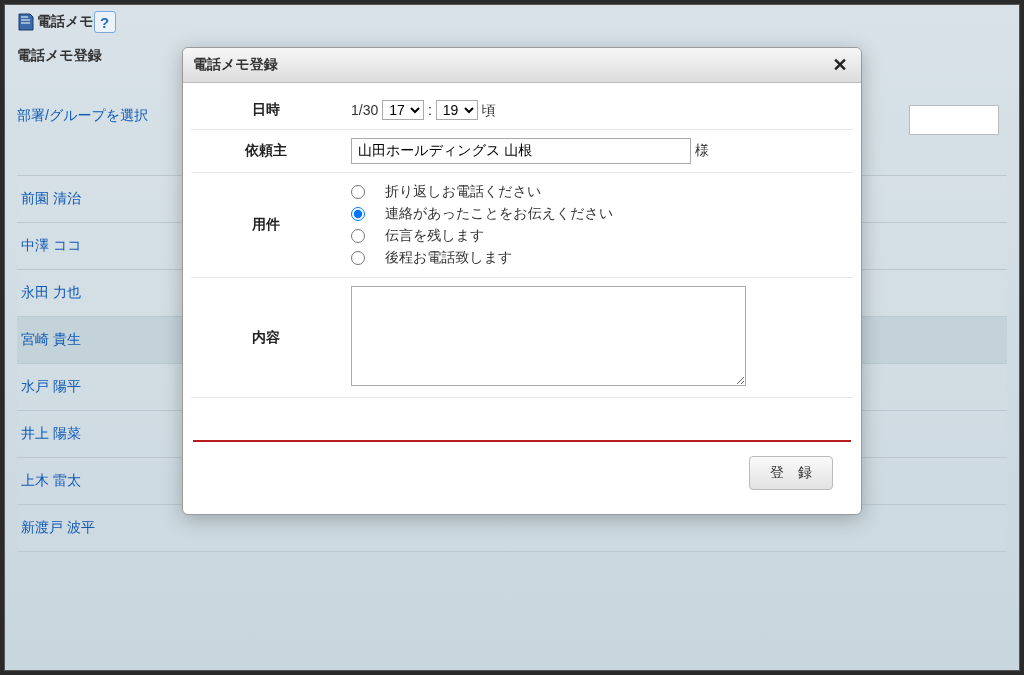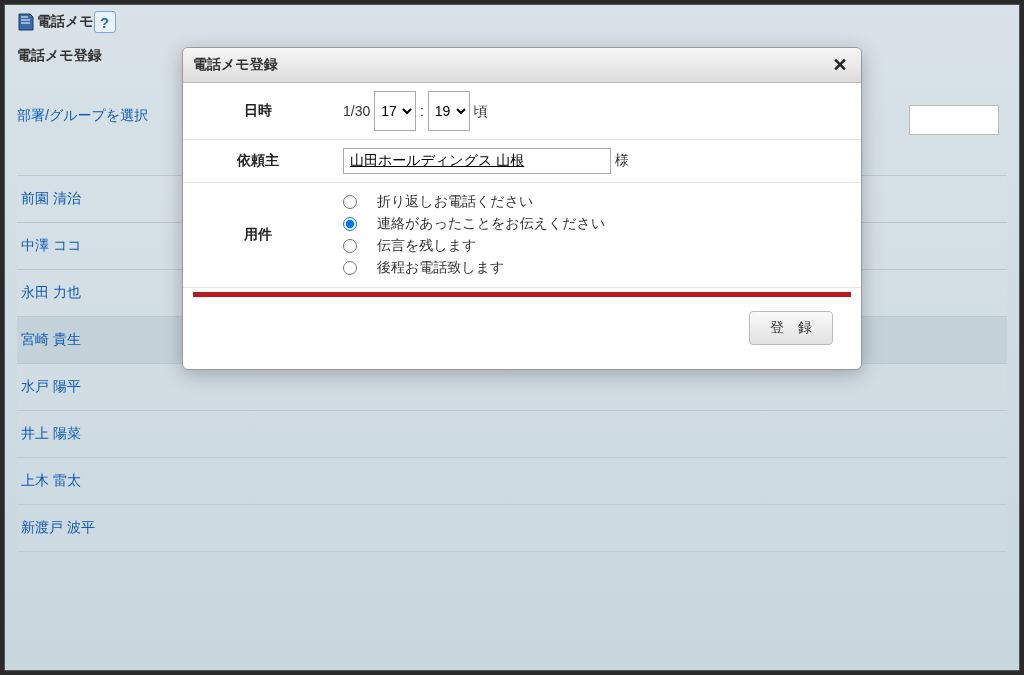--- a/index.html
+++ b/index.html
@@ -106,21 +106,21 @@
 .dialog-close {
   width: 22px; height: 22px;
   display: inline-flex;
   align-items: center; justify-content: center;
   font-size: 18px;
   font-weight: bold;
   cursor: pointer;
   color: #222;
 }
 .dialog-body {
-  padding: 0;
+  padding: 8px;
 }
 .form-table {
   width: 100%;
   border-collapse: collapse;
 }
 .form-table tr {
   border-bottom: 1px solid #e6e6e6;
 }
 .form-table th {
   width: 150px;
@@ -136,24 +136,24 @@
   vertical-align: middle;
   color: #333;
 }
 .text-input {
   border: 1px solid #aaa;
   height: 26px;
   padding: 2px 6px;
   font-size: 14px;
   font-family: inherit;
 }
-.text-input.wide { width: 268px; text-decoration: underline; }
+.text-input.wide { width: 340px; }
 .sel {
   border: 1px solid #aaa;
-  height: 40px;
+  height: 20px;
   font-size: 14px;
   background: #fff;
   padding: 0 2px;
   font-family: inherit;
 }
 .radio-row {
   display: flex;
   align-items: center;
   gap: 20px;
   padding: 2px 0;
@@ -164,26 +164,26 @@
 textarea {
   width: 395px;
   height: 100px;
   border: 1px solid #aaa;
   resize: both;
   font-family: inherit;
   font-size: 14px;
   padding: 4px;
 }
 .dialog-footer {
-  border-top: 5px solid #b91c1c;
+  border-top: 2px solid #b91c1c;
   padding: 14px 18px;
   display: flex;
   justify-content: flex-end;
   gap: 0;
-  margin: 4px 10px 10px 10px;
+  margin: 34px 10px 10px 10px;
 }
 .btn {
   background: linear-gradient(to bottom, #fafafa, #e2e2e2);
   border: 1px solid #bbb;
   border-radius: 4px;
   padding: 7px 20px;
   font-size: 14px;
   color: #333;
   cursor: pointer;
   font-family: inherit;
@@ -270,20 +270,26 @@
             <div class="radio-row">
                   <input type="radio" name="subj" style="">
                   <span>伝言を残します</span>
                 </div>
             <div class="radio-row">
                   <input type="radio" name="subj" style="">
                   <span>後程お電話致します</span>
                 </div>
           </td>
         </tr>
+        <tr>
+          <th>内容</th>
+          <td>
+            <textarea style=""></textarea>
+          </td>
+        </tr>
       </tbody>
         </table>
     </div>
     <div class="dialog-footer">
       <button class="btn">登　録</button>
     </div>
   </div>
 </div>
 
 </body></html>

